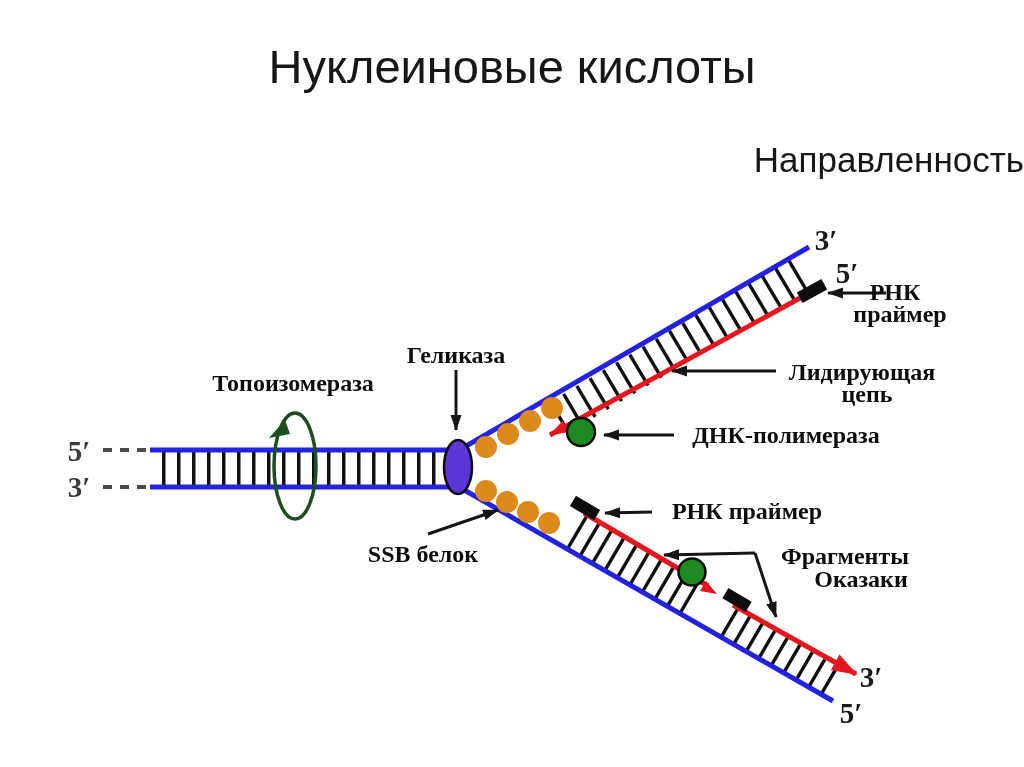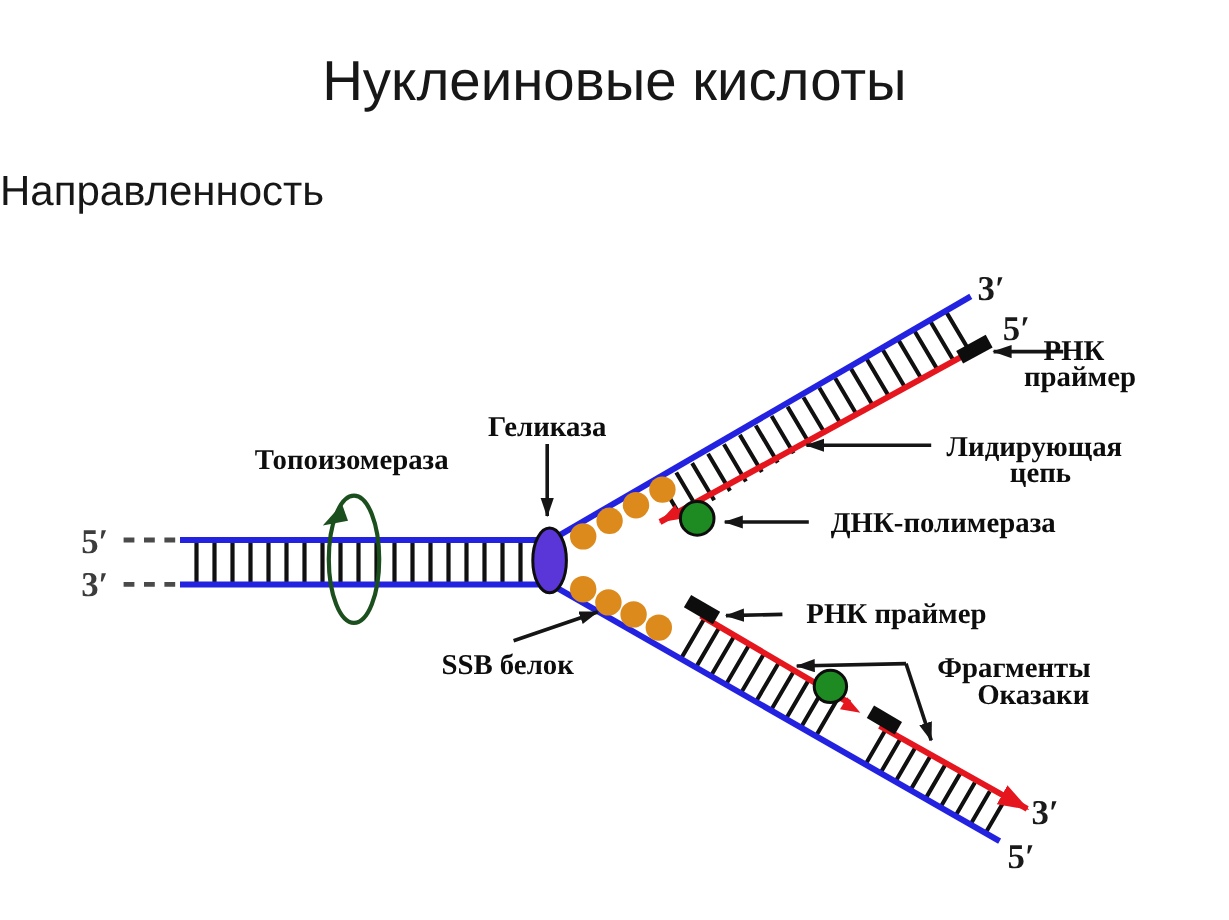--- a/index.html
+++ b/index.html
@@ -1,20 +1,20 @@
 <!DOCTYPE html>
 <html><head>
 <meta charset="utf-8">
 <style>
   html,body{margin:0;padding:0;background:#ffffff;}
   .slide{position:relative;width:1024px;height:767px;background:#ffffff;overflow:hidden;
          font-family:"Liberation Sans",sans-serif;}
   .title{position:absolute;top:41px;left:0;width:1024px;text-align:center;
          font-size:47px;line-height:52px;color:#171717;letter-spacing:0px;}
-  .subtitle{position:absolute;top:138px;left:0;width:1024px;text-align:left;
+  .subtitle{position:absolute;top:138px;left:0;width:1024px;text-align:right;
          font-size:35px;line-height:44px;color:#171717;}
   svg{position:absolute;left:0;top:0;}
   .rung{stroke:#101010;fill:none;}
   .lblarrow{stroke:#151515;stroke-width:3;fill:none;}
   .dlabel{font-family:"Liberation Serif",serif;font-weight:bold;font-size:24px;fill:#0d0d0d;}
   .endlabel{font-family:"Liberation Serif",serif;font-weight:bold;font-size:29px;fill:#1a1a1a;}
   .endlabel.gray{fill:#3c3c3c;}
   .dashedend{stroke:#4a4a4a;stroke-width:4;stroke-dasharray:9 8;}
   .primer{fill:#0d0d0d;}
 </style>

